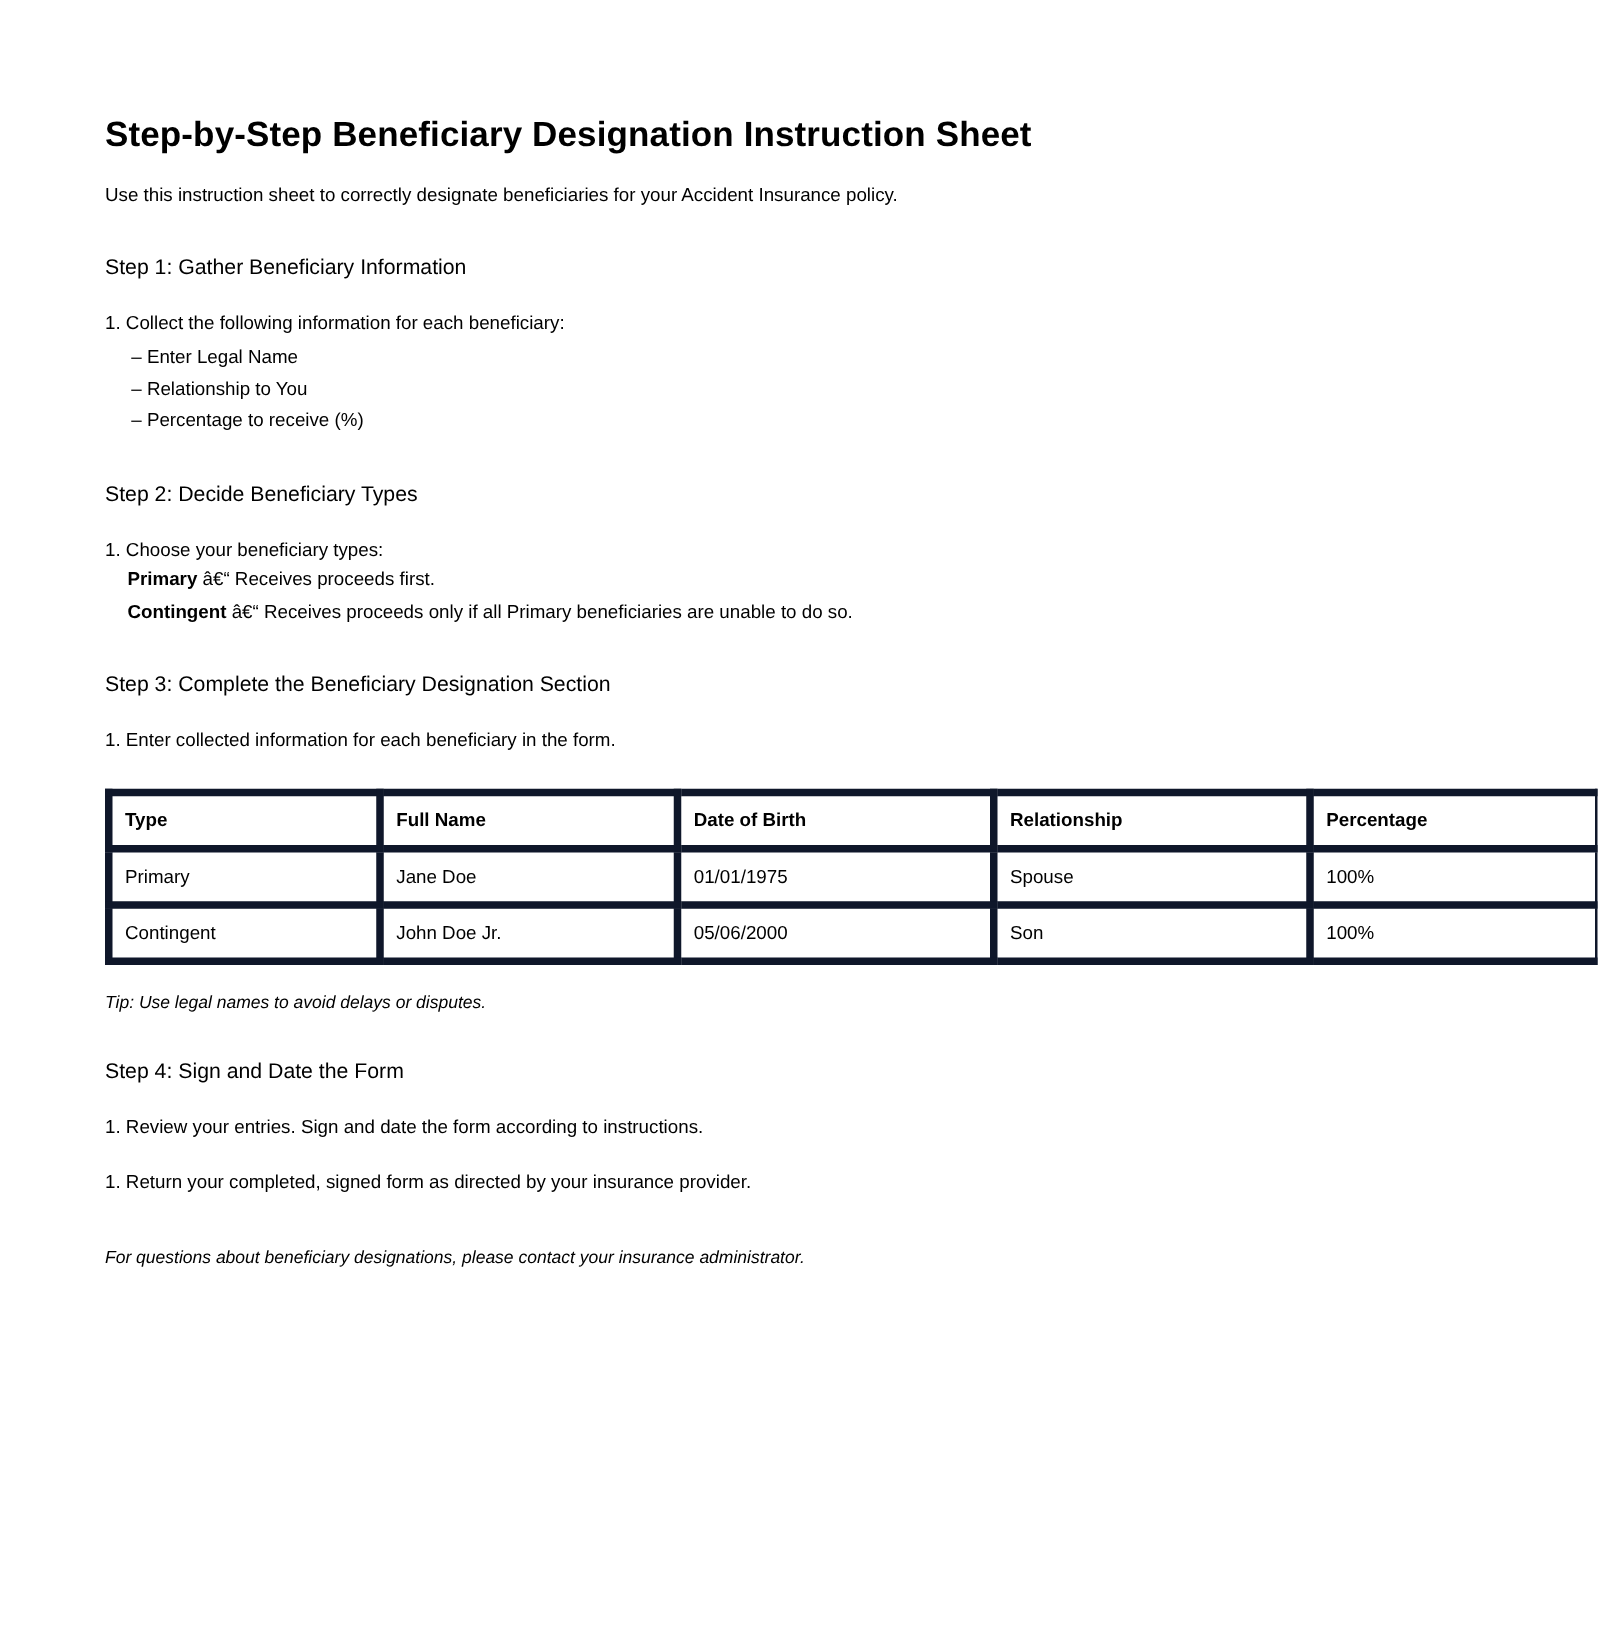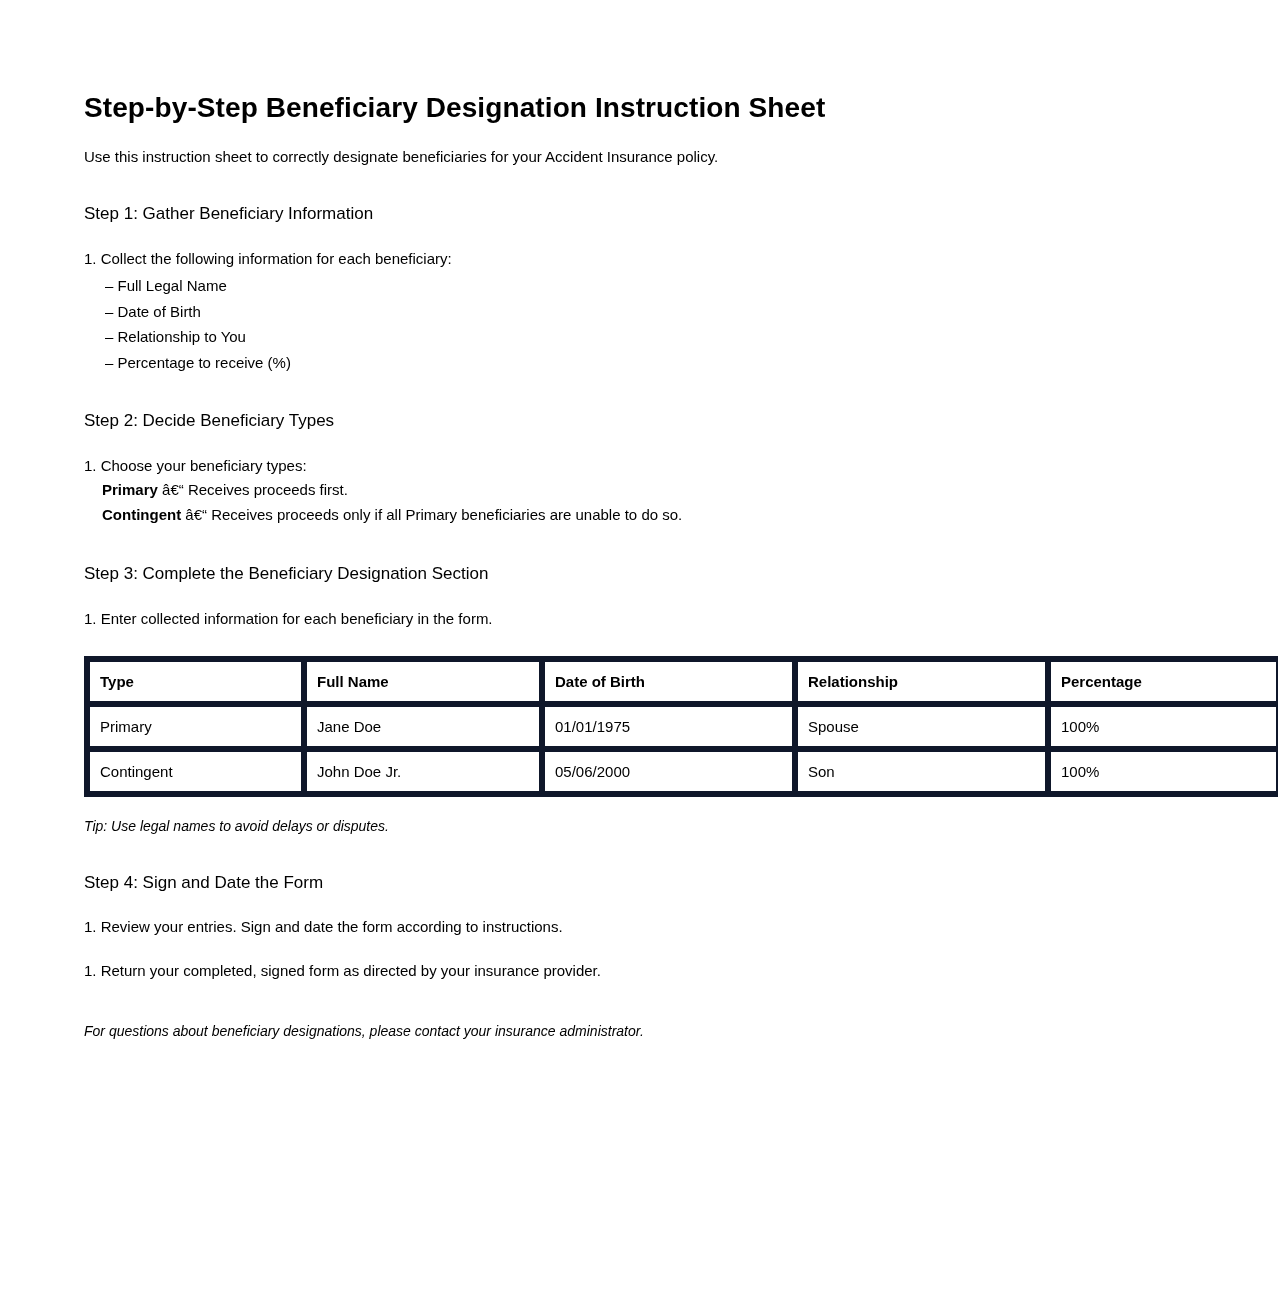--- a/index.html
+++ b/index.html
@@ -107,22 +107,21 @@
 
 <div class="page">
 
   <h1 class="doc-title">Step-by-Step Beneficiary Designation Instruction Sheet</h1>
 
   <p class="intro">Use this instruction sheet to correctly designate beneficiaries for your Accident Insurance policy.</p>
 
   <h2 class="step-heading">Step 1: Gather Beneficiary Information</h2>
   <p class="para">1. Collect the following information for each beneficiary:</p>
   <ul class="sub-list">
-    <li>– Full Legal Name</li>
-    <li>– Date of Birth</li>
+    <li>– Enter Legal Name</li>
     <li>– Relationship to You</li>
     <li>– Percentage to receive (%)</li>
   </ul>
 
   <h2 class="step-heading">Step 2: Decide Beneficiary Types</h2>
   <p class="para">1. Choose your beneficiary types:</p>
   <p class="type-line"><b>Primary</b><span> â€“ Receives proceeds first.</span></p>
   <p class="type-line"><b>Contingent</b><span> â€“ Receives proceeds only if all Primary beneficiaries are unable to do so.</span></p>
 
   <h2 class="step-heading">Step 3: Complete the Beneficiary Designation Section</h2>

